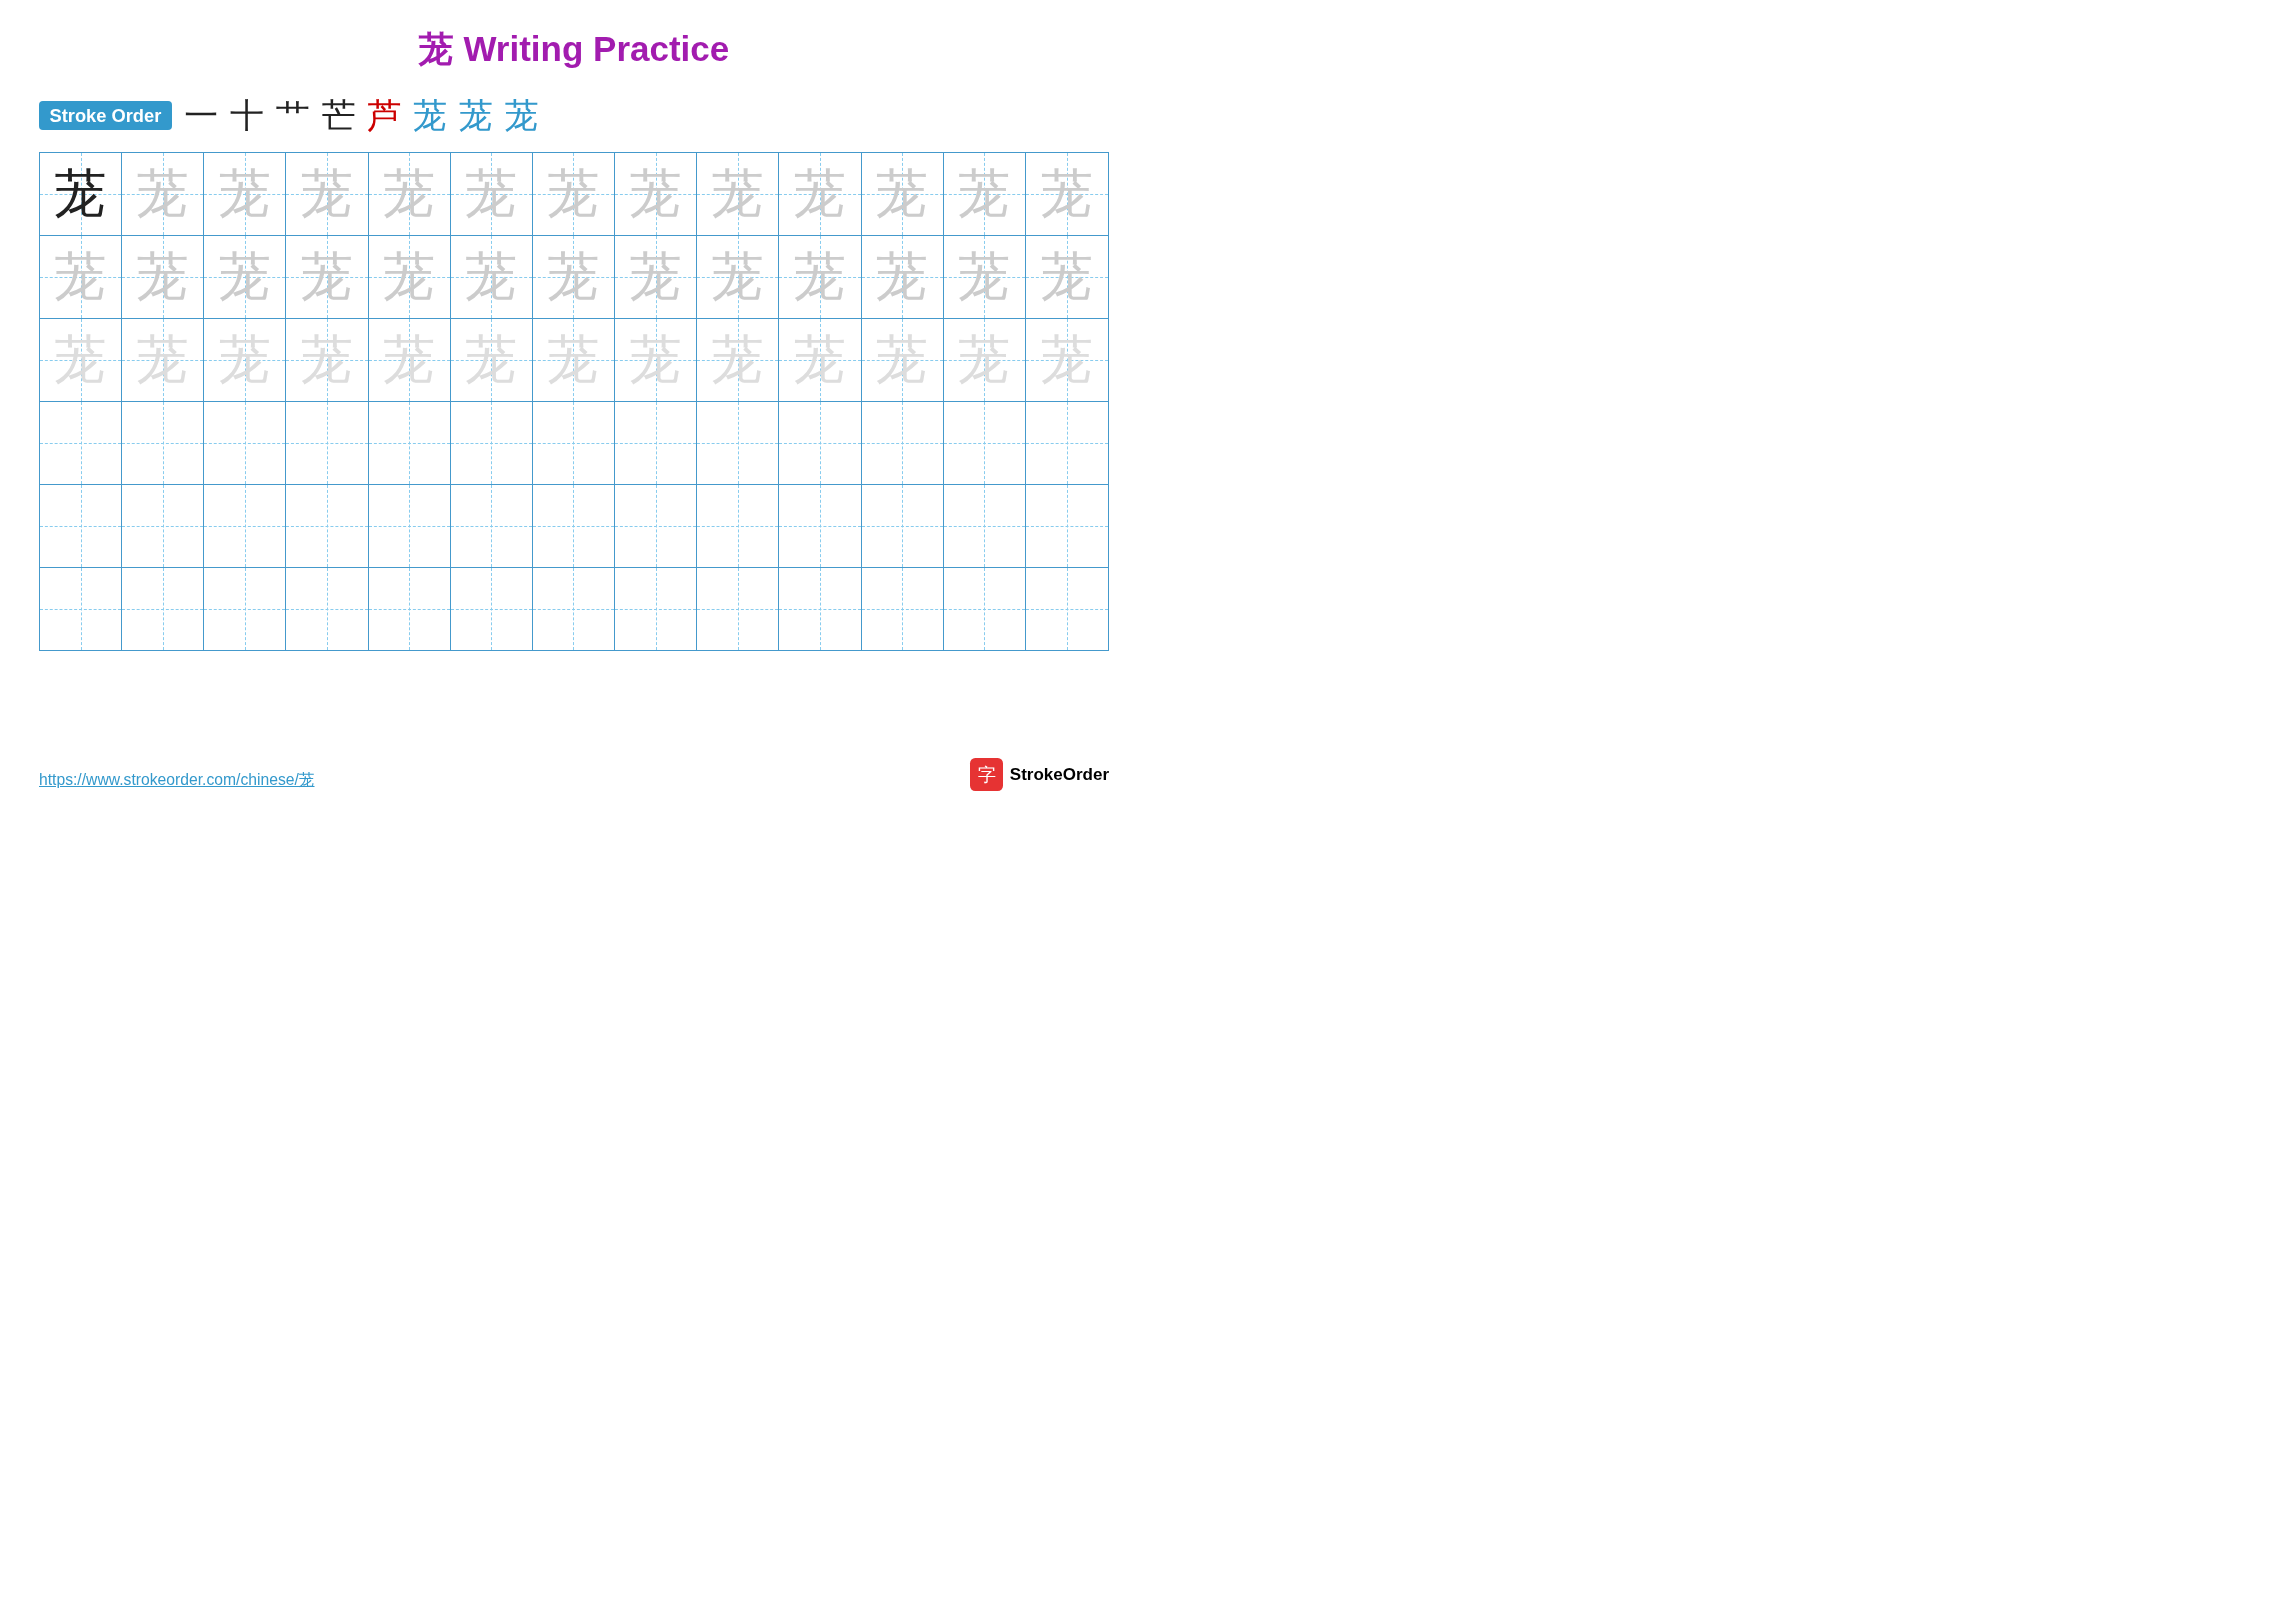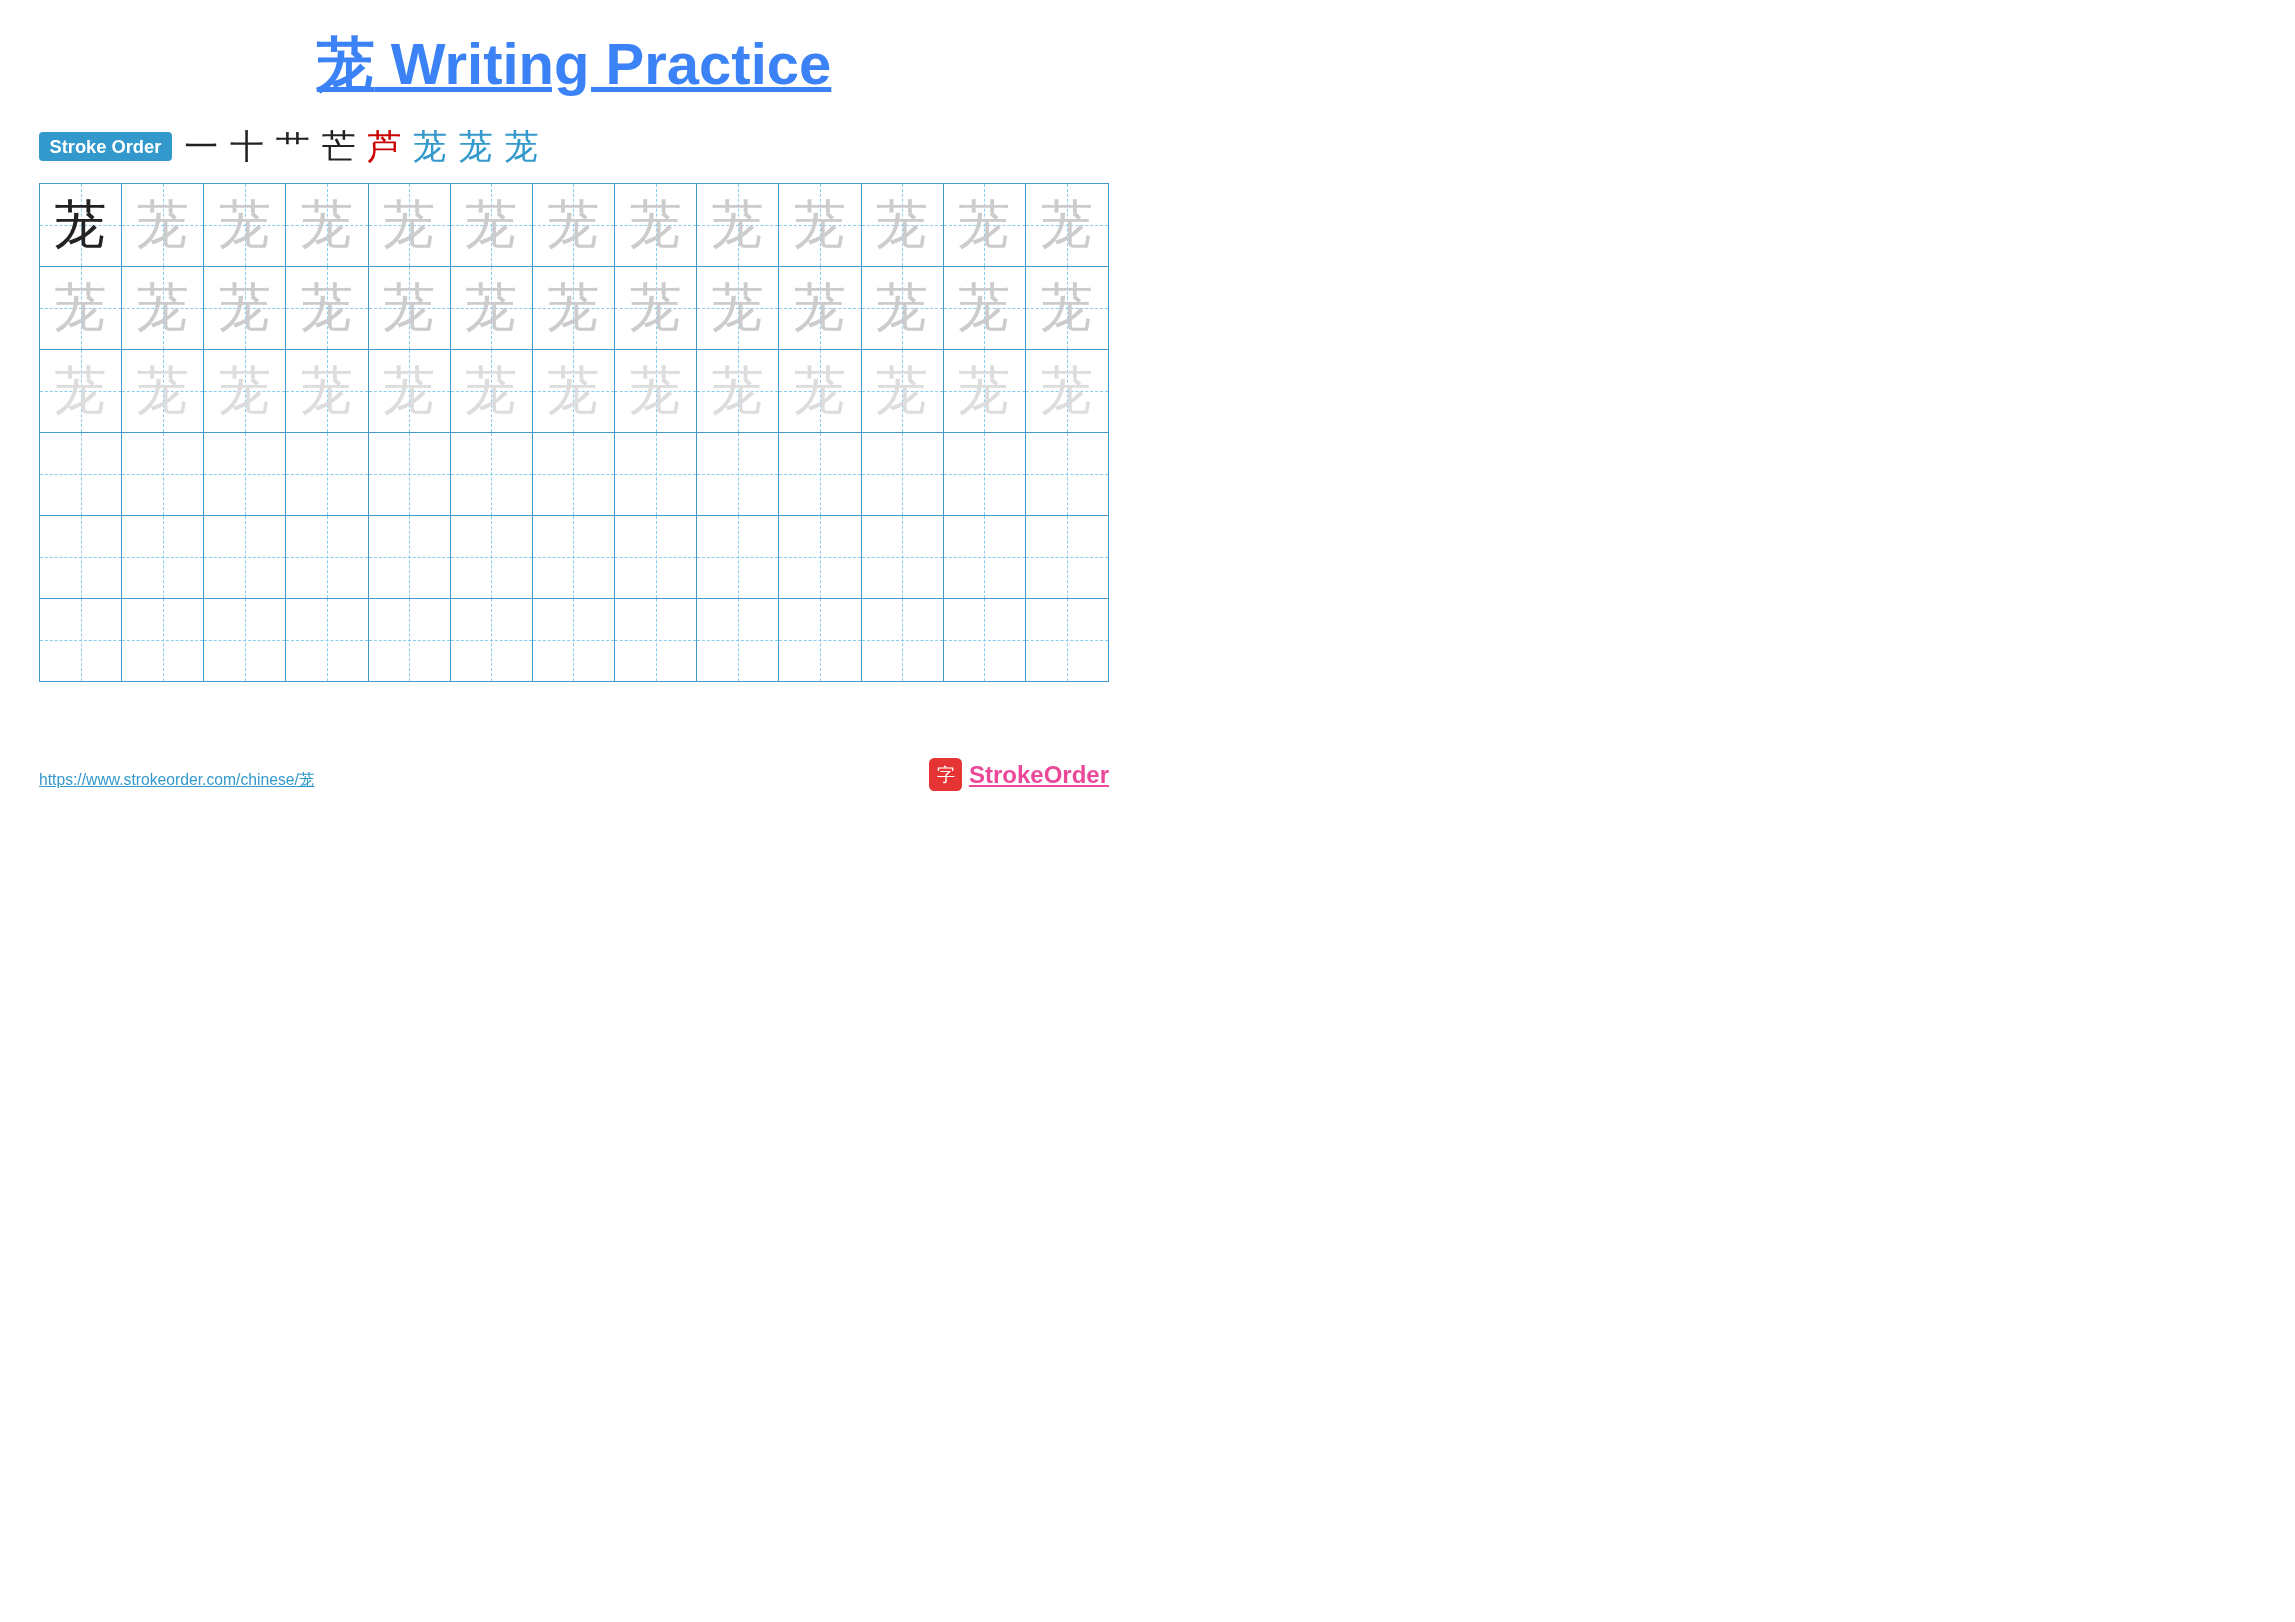--- a/index.html
+++ b/index.html
@@ -12,24 +12,23 @@
       overflow: hidden;
     }
 
     .page-title {
       text-align: center;
       padding-top: 26px;
       padding-bottom: 13px;
     }
 
     .title-text {
-      font-size: 58px;
-      color: #3b82f6;
+      font-size: 35px;
+      color: #a21caf;
       font-weight: bold;
-      text-decoration: underline;
     }
 
     .stroke-order-section {
       display: flex;
       align-items: center;
       padding: 6.5px 39px 13px 39px;
       gap: 6px;
     }
 
     .stroke-order-badge {
@@ -161,24 +160,23 @@
       border-radius: 5.2px;
       display: flex;
       align-items: center;
       justify-content: center;
       color: white;
       font-size: 18.3px;
       font-family: 'SimSun', serif;
     }
 
     .logo-text {
-      font-size: 24px;
+      font-size: 17px;
       font-weight: bold;
-      color: #ec4899;
-      text-decoration: underline;
+      color: #000000;
     }
   </style>
 </head>
 <body>
 
 <div class="page-title">
   <span class="title-text">
     <span>茏</span><span> Writing Practice</span>
   </span>
 </div>

